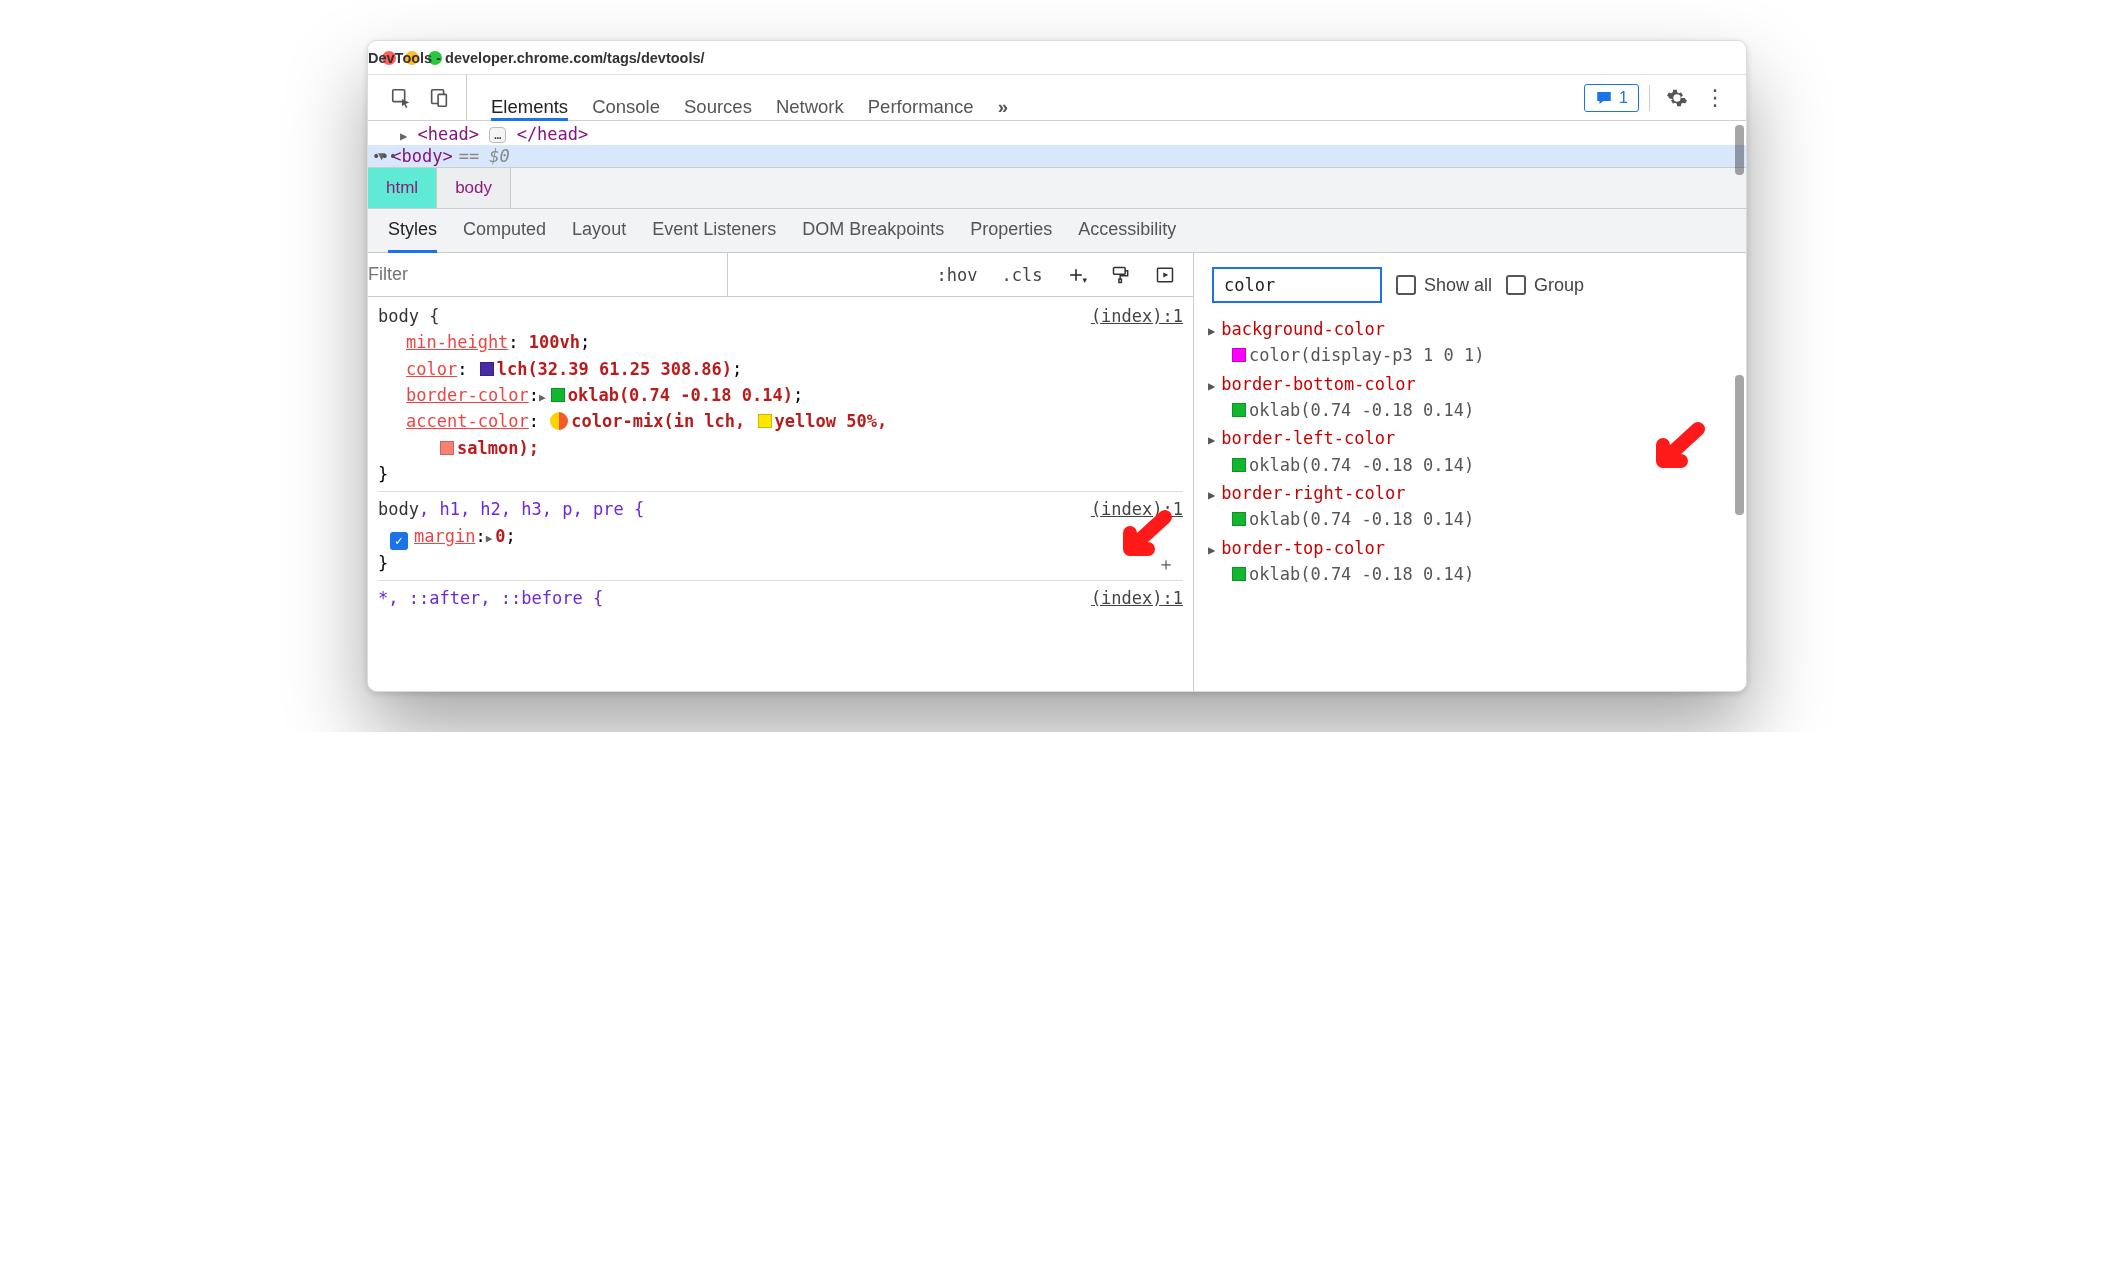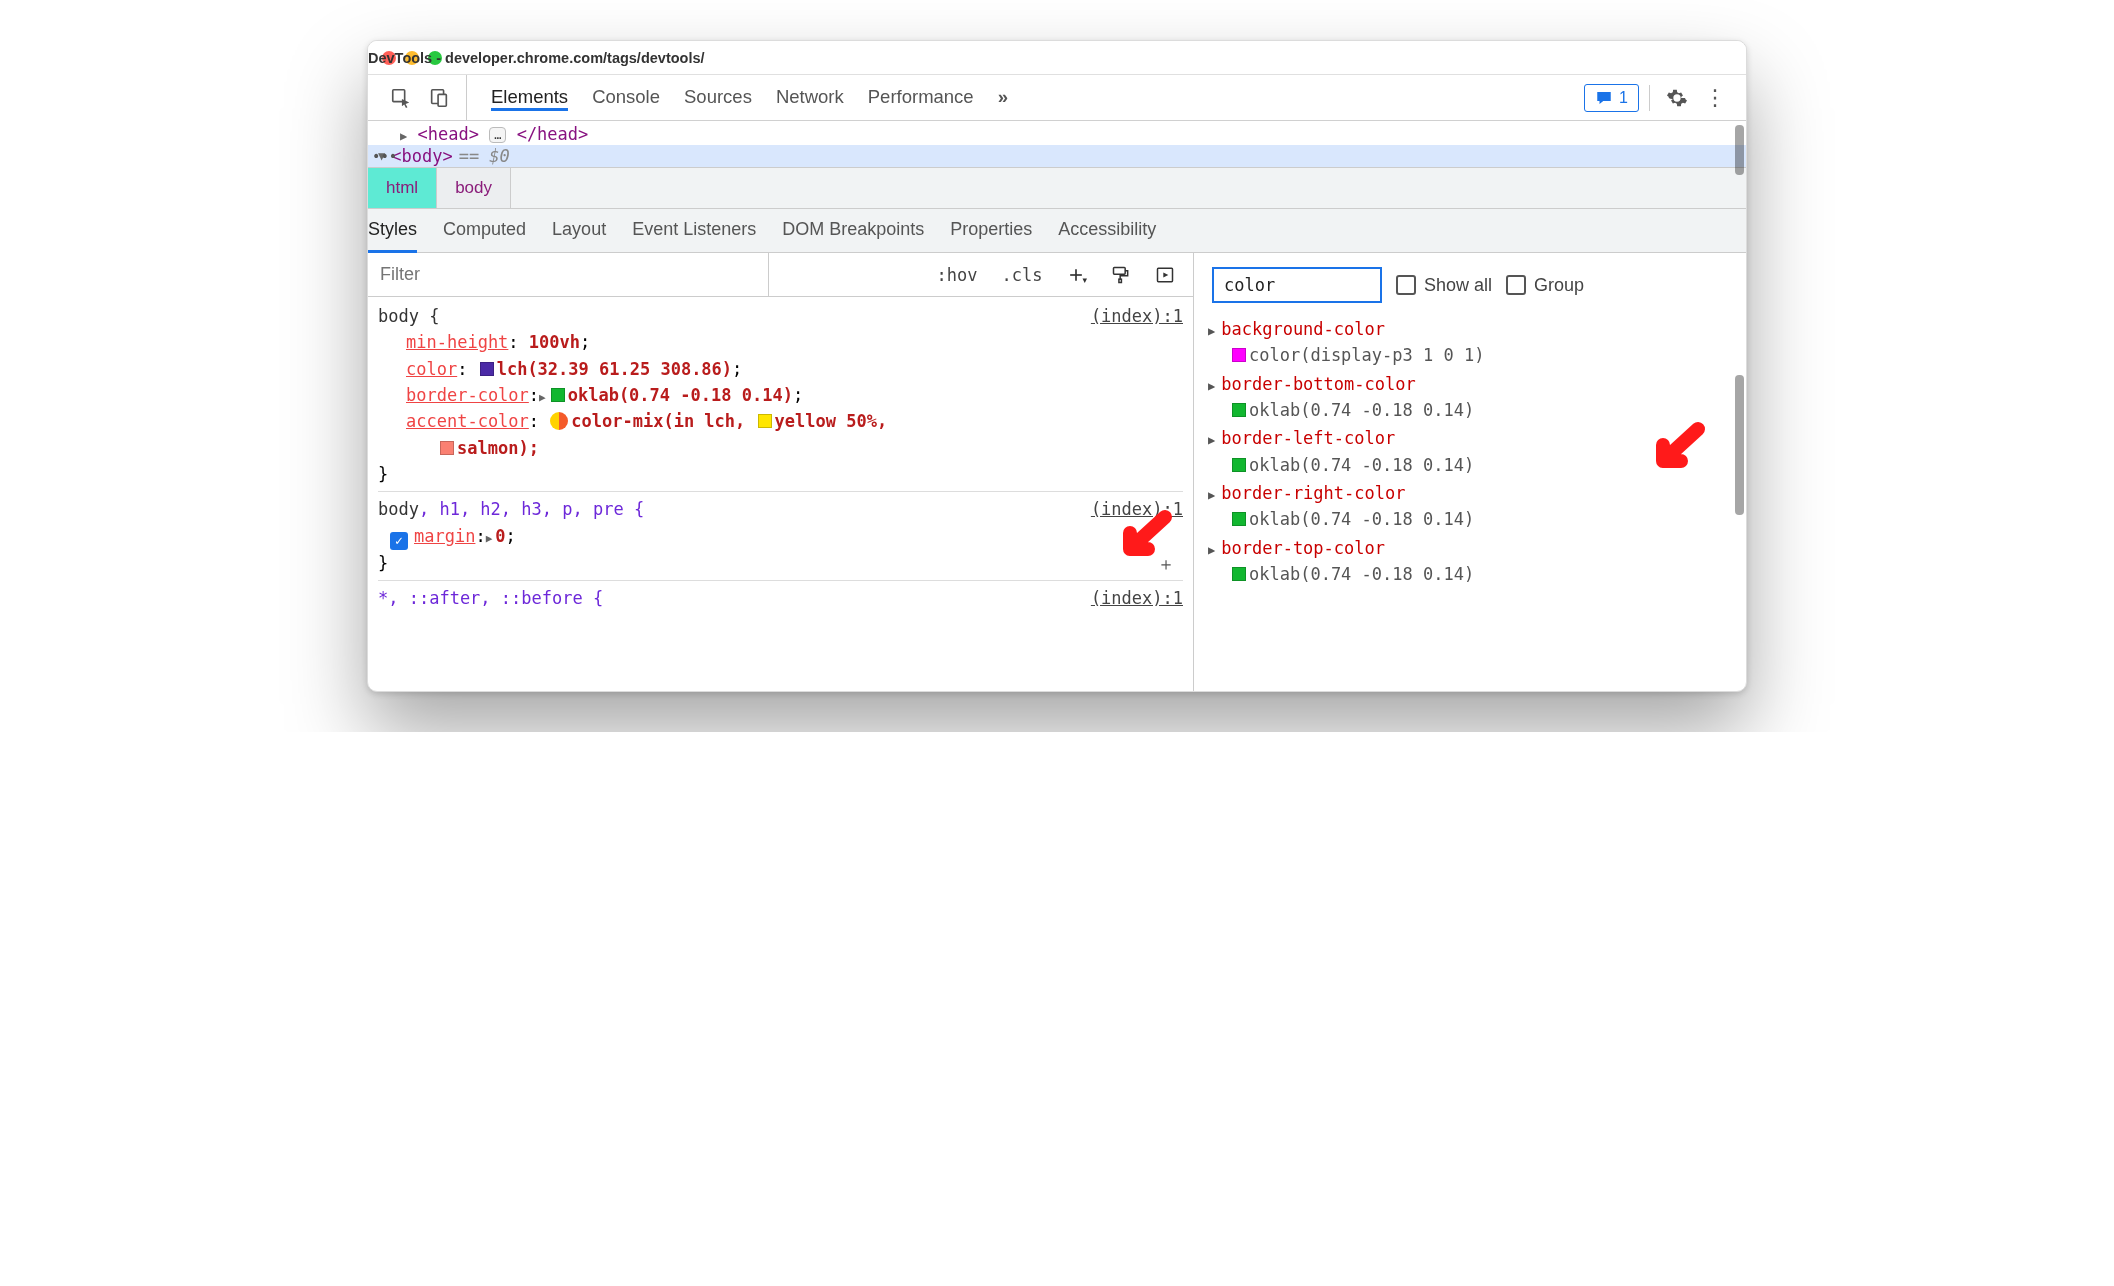--- a/index.html
+++ b/index.html
@@ -59,21 +59,21 @@
     padding: 0 10px;
     border-right: 1px solid #ccc;
     height: 100%;
   }
   .icon-btn {
     width: 34px; height: 34px;
     display: flex; align-items: center; justify-content: center;
     color: #555;
     border-radius: 3px;
   }
-  .main-tabs { display: flex; align-items: center; height: 100%; gap: 24px; padding: 0 24px; font-size: 18.5px; color: #555; }
+  .main-tabs { display: flex; align-items: flex-end; height: 100%; gap: 24px; padding: 0 24px; font-size: 18.5px; color: #555; }
   .main-tab { display: flex; align-items: center; border-bottom: 3px solid transparent; margin-bottom: -1px; cursor: pointer; }
   .main-tab.active { color: #1a73e8; border-bottom-color: #1a73e8; font-weight: 500; color: #222; }
   .tb-right { margin-left: auto; display: flex; align-items: center; gap: 4px; padding-right: 8px; }
   .badge-btn {
     display: flex; align-items: center; gap: 6px;
     border: 1px solid #1a73e8;
     color: #1a73e8;
     border-radius: 3px;
     padding: 2px 10px;
     font-size: 16px;
@@ -124,21 +124,21 @@
     background: #5eead4;
     border-right: 1px solid #ccc;
   }
   .crumb.active {
     background: #eceef0;
     border-right: 1px solid #ccc;
   }
   .sub-tabs {
     display: flex;
     gap: 26px;
-    padding: 0 0;
+    padding: 0 20px;
     border-bottom: 1px solid #ccc;
     background: #f1f3f4;
     height: 44px;
     font-size: 18px;
     color: #555;
   }
   .sub-tab { display: flex; align-items: center; border-bottom: 3px solid transparent; margin-bottom: -1px; cursor: pointer; }
   .sub-tab.active { border-bottom-color: #1a73e8; color: #222; font-weight: 500; }
   .split {
     display: flex;
@@ -147,25 +147,25 @@
   .left-pane { flex: 1; border-right: 1px solid #ccc; display: flex; flex-direction: column; min-width: 0; overflow: hidden; }
   .right-pane { width: 552px; display: flex; flex-direction: column; overflow: hidden; position: relative; }
   .filter-bar {
     display: flex; align-items: center;
     border-bottom: 1px solid #ccc;
     height: 44px;
     padding: 0 6px 0 0;
   }
   .filter-input {
     flex: 0 0 auto;
-    width: 401px;
+    width: 360px;
     border: none;
     border-right: 1px solid #ccc;
     font-size: 18px;
-    padding: 8px 12px;
+    padding: 8px 0;
     color: #555;
     outline: none;
     height: 100%;
   }
   .fb-spacer { flex: 1; }
   .fb-btn { margin: 0 4px; font-size: 17px; color: #444; padding: 4px 8px; display: flex; align-items: center; }
   .styles-content {
     font-family: Menlo, Consolas, monospace;
     font-size: 17px;
     padding: 6px 10px 0;

